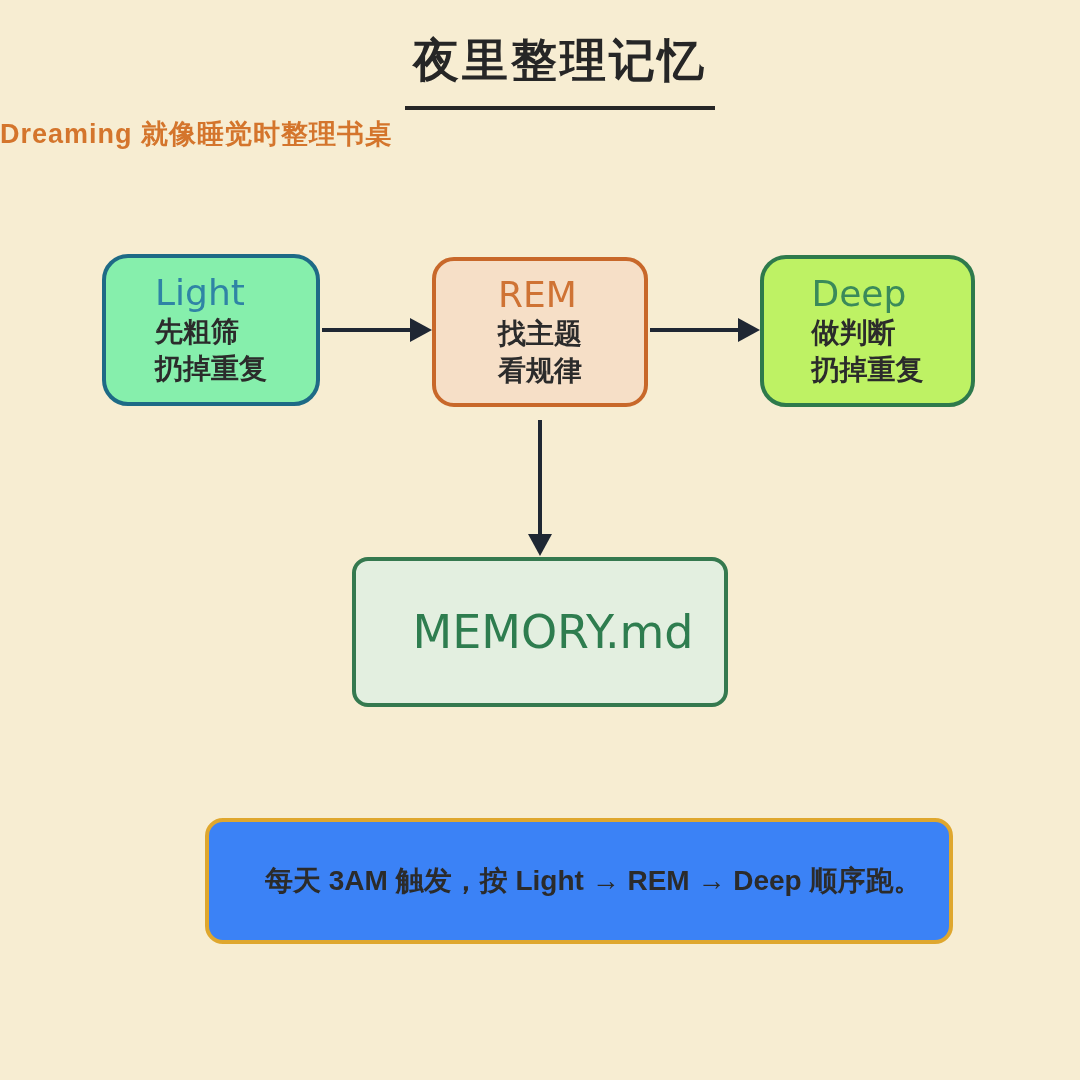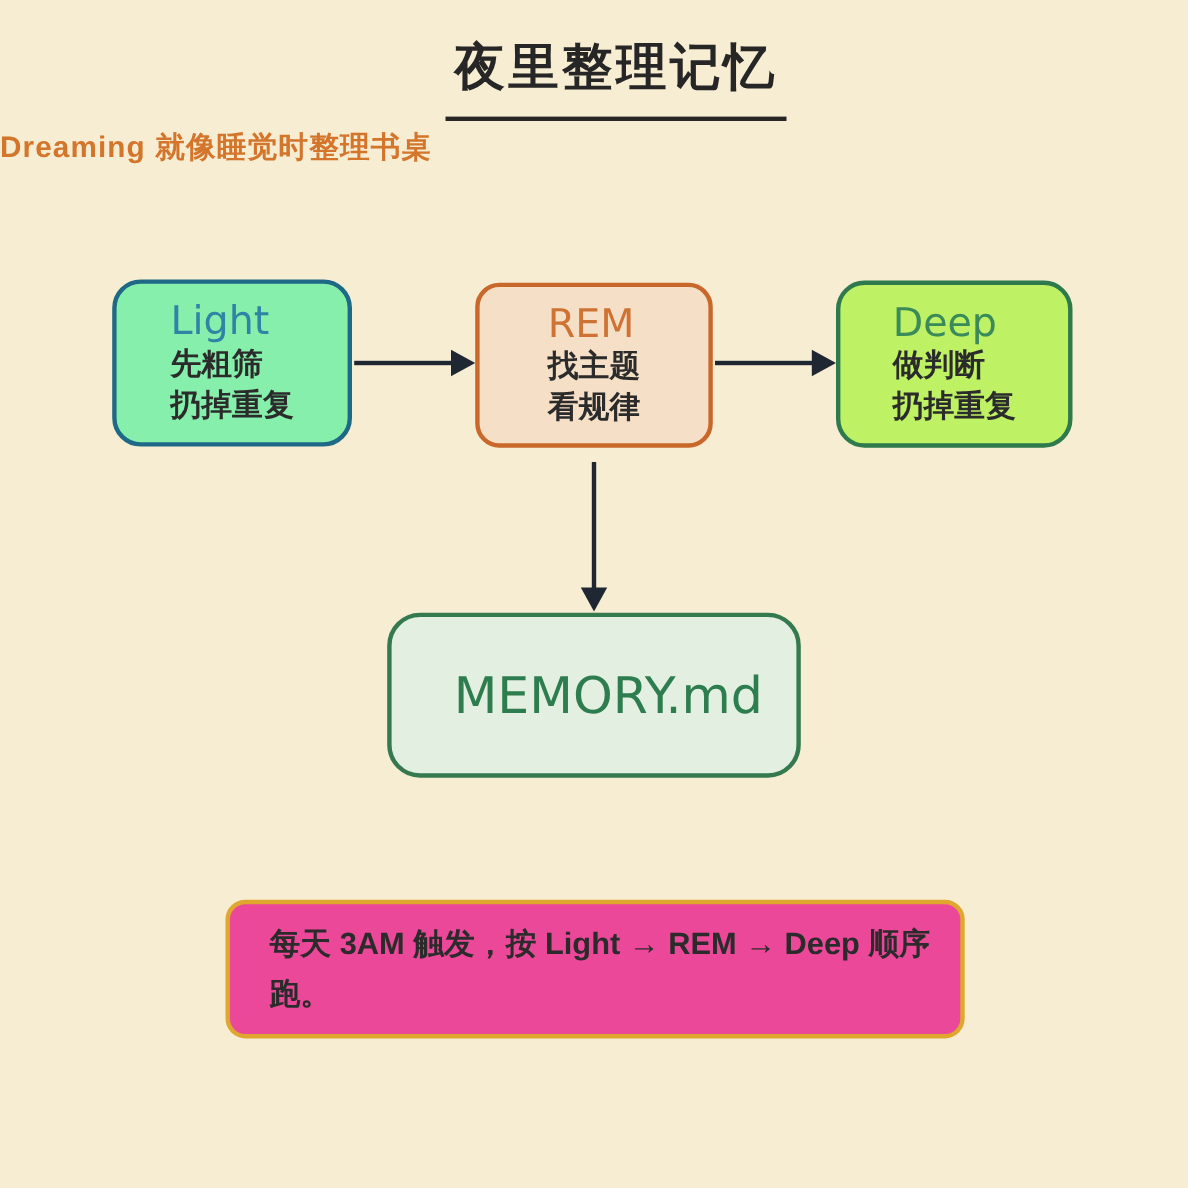--- a/index.html
+++ b/index.html
@@ -76,21 +76,21 @@
   #node-rem .node-label { color: #cf7334; }
 
   #node-deep   { left: 760px; top: 255px; width: 215px; height: 152px;
                  background: #bef264; border-color: #2e7a4c; }
   #node-deep .node-label { color: #3a8a5a; }
 
   
   #node-memory {
     left: 352px; top: 557px; width: 376px; height: 150px;
     background: #e3efe0; border-color: #35794f;
-    border-radius: 30px;
+    border-radius: 16px;
     flex-direction: column;
   }
   #node-memory .memory-label {
     font-family: "DejaVu Sans", cursive, sans-serif;
     font-size: 46px;
     line-height: 52px;
     color: #2e7d4f;
     text-align: center;
     padding-left: 26px;
   }
@@ -119,29 +119,29 @@
   }
   #arrow1-line { left: 322px; top: 328px; width: 90px; }
   #arrow1-head { left: 410px; top: 318px; }
   #arrow2-line { left: 650px; top: 328px; width: 90px; }
   #arrow2-head { left: 738px; top: 318px; }
   #arrow3-line { left: 538px; top: 420px; height: 116px; }
   #arrow3-head { left: 528px; top: 534px; }
 
   
   #note-box {
-    left: 205px; top: 818px; width: 672px; height: 126px;
+    left: 205px; top: 818px; width: 748px; height: 126px;
     box-sizing: border-box;
-    background: #ec4899;
+    background: #3b82f6;
     border: 4px solid #dfa72e;
     border-radius: 18px;
     display: flex;
     flex-direction: column;
     justify-content: center;
-    padding-left: 36px;
+    padding-left: 56px;
   }
   .note-line {
     font-size: 28px;
     line-height: 46px;
     font-weight: 600;
     color: #2b2b2b;
   }
 </style>
 </head>
 <body>

